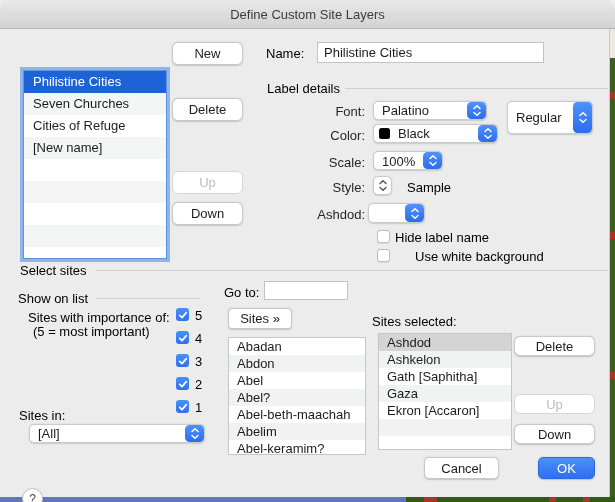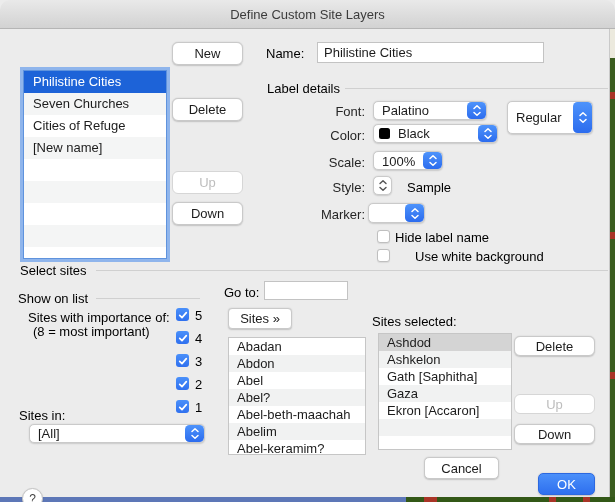--- a/index.html
+++ b/index.html
@@ -141,21 +141,21 @@
     </div>
 
     <span class="rlabel" style="top:151px;">Style:</span>
     <div class="stepper" style="left:373px;top:147px;">
       <svg width="10" height="13" viewBox="0 0 10 13">
           <path d="M2 4.5 L5 1.7 L8 4.5 M2 8.5 L5 11.3 L8 8.5" stroke="#555" stroke-width="1.4" fill="none" stroke-linecap="round" stroke-linejoin="round"></path>
         </svg>
     </div>
     <span class="label" style="left:407px;top:151px;">Sample</span>
 
-    <span class="rlabel" style="top:178px;">Marker:</span>
+    <span class="rlabel" style="top:178px;">Ashdod:</span>
     <div class="popup" style="left:368px;top:174px;width:57px;height:20px;">
       <span class="val"><span class="dot"></span></span>
       <span class="cap">
         <svg width="10" height="13" viewBox="0 0 10 13">
             <path d="M2 4.5 L5 1.7 L8 4.5 M2 8.5 L5 11.3 L8 8.5" stroke="#fff" stroke-width="1.5" fill="none" stroke-linecap="round" stroke-linejoin="round"></path>
           </svg>
       </span>
     </div>
 
     <span class="cb unchecked" style="left:377px;top:201px;"></span>
@@ -163,21 +163,21 @@
     <span class="cb unchecked" style="left:377px;top:220px;"></span>
     <span class="label" style="left:395px;top:220px;margin-left:20px;">Use white background</span>
 
     <span class="label" style="left:20px;top:234px;">Select sites</span>
     <div class="divider" style="left:96px;top:241px;width:512px;"></div>
 
     <span class="label" style="left:18px;top:262px;">Show on list</span>
     <div class="divider" style="left:96px;top:269px;width:104px;"></div>
 
     <span class="label" style="left:28px;top:281px;">Sites with importance of:</span>
-    <span class="label" style="left:33px;top:295px;">(8 = most important)</span>
+    <span class="label" style="left:33px;top:295px;">(5 = most important)</span>
 
     <span class="cb checked" style="left:176px;top:279px;">
         <svg width="10" height="10" viewBox="0 0 10 10">
           <path d="M1.7 5.3 L4 7.6 L8.3 2.6" stroke="#fff" stroke-width="1.7" fill="none" stroke-linecap="round" stroke-linejoin="round"></path>
         </svg>
       </span>
     <span class="label" style="left:195px;top:279px;">5</span>
     <span class="cb checked" style="left:176px;top:302px;">
         <svg width="10" height="10" viewBox="0 0 10 10">
           <path d="M1.7 5.3 L4 7.6 L8.3 2.6" stroke="#fff" stroke-width="1.7" fill="none" stroke-linecap="round" stroke-linejoin="round"></path>
@@ -242,16 +242,16 @@
     </div>
 
     <div class="btn" style="left:514px;top:307px;width:79px;height:18px;">Delete</div>
     <div class="btn disabled" style="left:514px;top:365px;width:79px;height:18px;">Up</div>
     <div class="btn" style="left:514px;top:395px;width:79px;height:18px;">Down</div>
 
     <div class="help">
         <span>?</span>
       </div>
     <div class="btn" style="left:424px;top:428px;width:73px;height:20px;border-radius:5px;">Cancel</div>
-    <div class="btn primary" style="left:538px;top:444px;width:55px;height:20px;border-radius:5px;">OK</div>
+    <div class="btn primary" style="left:538px;top:428px;width:55px;height:20px;border-radius:5px;">OK</div>
 
   </div>
 </div>
 
 </body></html>

